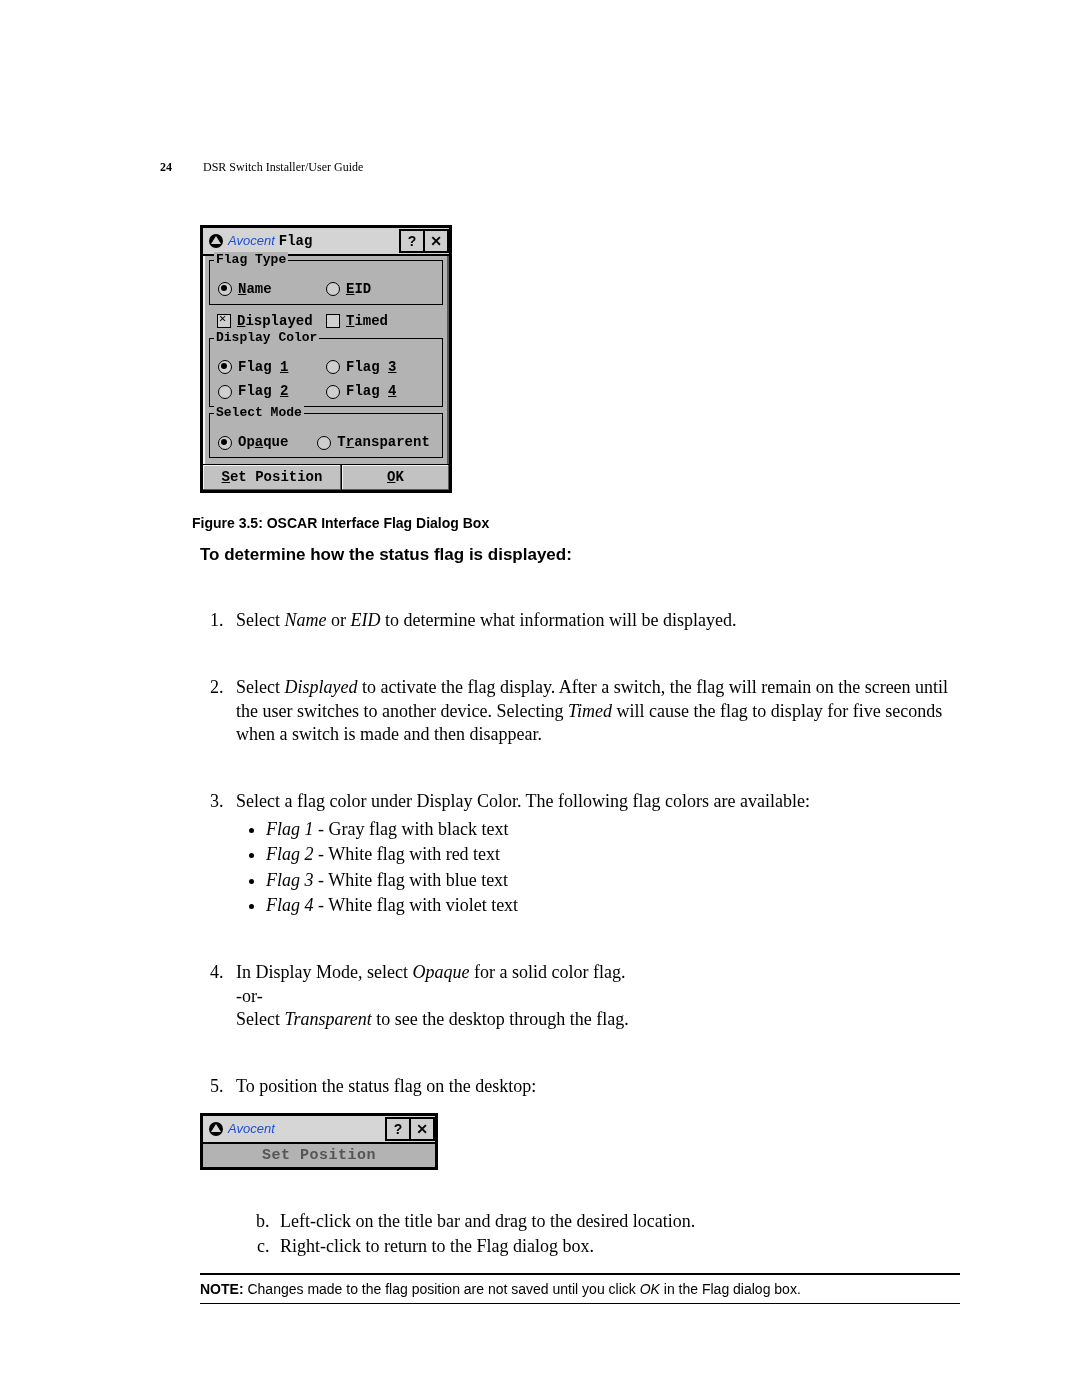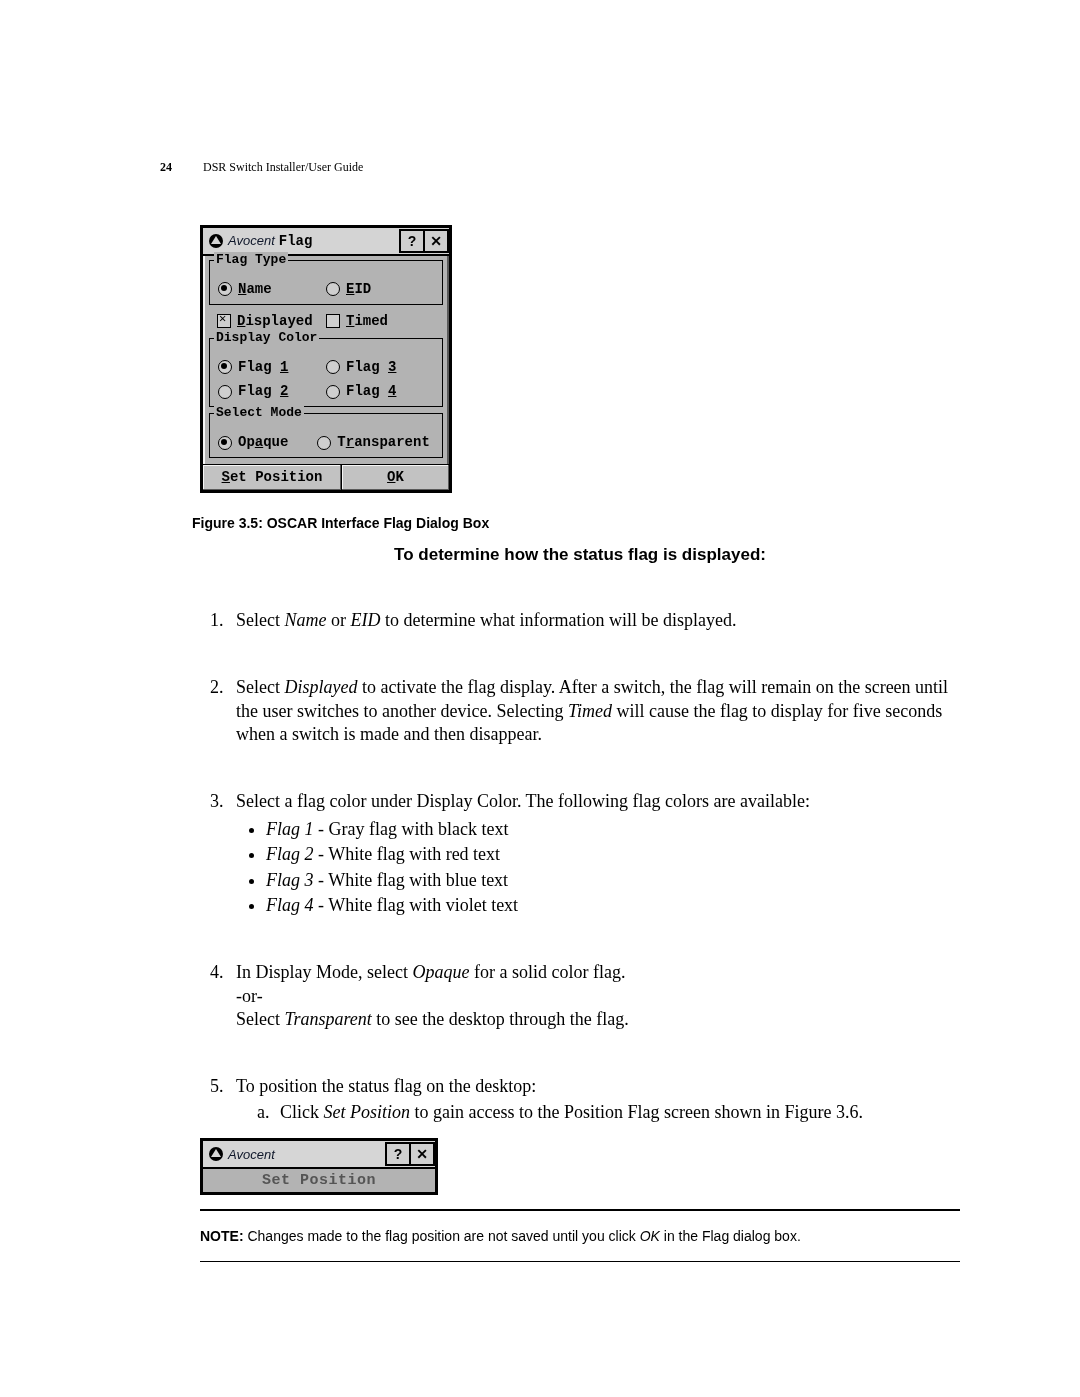--- a/index.html
+++ b/index.html
@@ -45,21 +45,21 @@
     width: 18px; height: 18px;
     display: inline-flex;
     justify-content: center; align-items: center;
   }
   .titlebar .brand {
     font-family: Arial, sans-serif;
     font-weight: normal;
     font-style: italic;
     font-size: 13px;
     margin-left: 3px;
-    color: #0f172a;
+    color: #1d4ed8;
   }
   .titlebar .tbtns {
     margin-left: auto;
     display: flex;
   }
   .tbtn {
     width: 22px; height: 20px;
     border: 2px solid #000;
     margin-left: -2px;
     display: flex; justify-content: center; align-items: center;
@@ -144,21 +144,20 @@
     font-family: Arial, Helvetica, sans-serif;
     font-weight: bold;
     font-size: 14px;
     margin: 22px 0 14px 32px;
   }
   .section-head {
     font-family: Arial, Helvetica, sans-serif;
     font-weight: bold;
     font-size: 17px;
     margin: 10px 0 10px 40px;
-    text-align: center;
   }
   ol.main {
     margin: 0 0 10px 40px;
     padding-left: 28px;
     font-size: 18px;
     line-height: 1.3;
   }
   ol.main > li { margin-bottom: 4px; padding-left: 8px; margin-top: 44px; }
   ul.bullets {
     list-style-type: disc;
@@ -188,21 +187,21 @@
     letter-spacing: 0.5px;
     color: #555;
     background: #b3b3b3;
   }
   .dialog2 .titlebar { background: #d6d6d6; }
 
   .note-block {
     margin: 14px 0 0 40px;
     border-top: 2px solid #000;
     border-bottom: 1px solid #000;
-    padding: 17px 0;
+    padding: 6px 0;
     font-family: Arial, Helvetica, sans-serif;
     font-size: 14px;
   }
   .note-block .lbl { font-weight: bold; }
 </style>
 </head>
 <body>
 
 <div class="page">
 
@@ -322,25 +321,20 @@
         <li><span class="it">Flag 4</span><span> - White flag with violet text</span></li>
       </ul>
     </li>
     <li>
       <span>In Display Mode, select </span><span class="it">Opaque</span><span> for a solid color flag.</span><br>
       <span>-or-</span><br>
       <span>Select </span><span class="it">Transparent</span><span> to see the desktop through the flag.</span>
     </li>
     <li>
       <span>To position the status flag on the desktop:</span>
-      <ol class="sub">
-        <li>
-          <span>Click </span><span class="it">Set Position</span><span> to gain access to the Position Flag screen shown in Figure 3.6.</span>
-        </li>
-      </ol>
     </li>
   </ol>
 
   <div class="dialog dialog2">
     <div class="titlebar">
       <span class="logo">
         <svg width="16" height="16" viewBox="0 0 16 16">
             <circle cx="8" cy="8" r="7" fill="#000"></circle>
             <path d="M3 11 L8 3 L13 11 Z" fill="#d6d6d6"></path>
           </svg>
@@ -348,18 +342,26 @@
       <span class="brand">Avocent</span>
       <span class="tbtns">
         <span class="tbtn">?</span>
         <span class="tbtn">✕</span>
       </span>
     </div>
     <div class="body">Set Position</div>
   </div>
 
 
+  <ol class="main" start="5" style="list-style:none;margin-top:-4px;">
+    <li>
+      <ol class="sub" start="2">
+        <li>Left-click on the title bar and drag to the desired location.</li>
+        <li>Right-click to return to the Flag dialog box.</li>
+      </ol>
+    </li>
+  </ol>
 
   <div class="note-block">
     <span class="lbl">NOTE:</span><span> Changes made to the flag position are not saved until you click </span><span class="it">OK</span><span> in the Flag dialog box.</span>
   </div>
 
 </div>
 
 </body></html>

